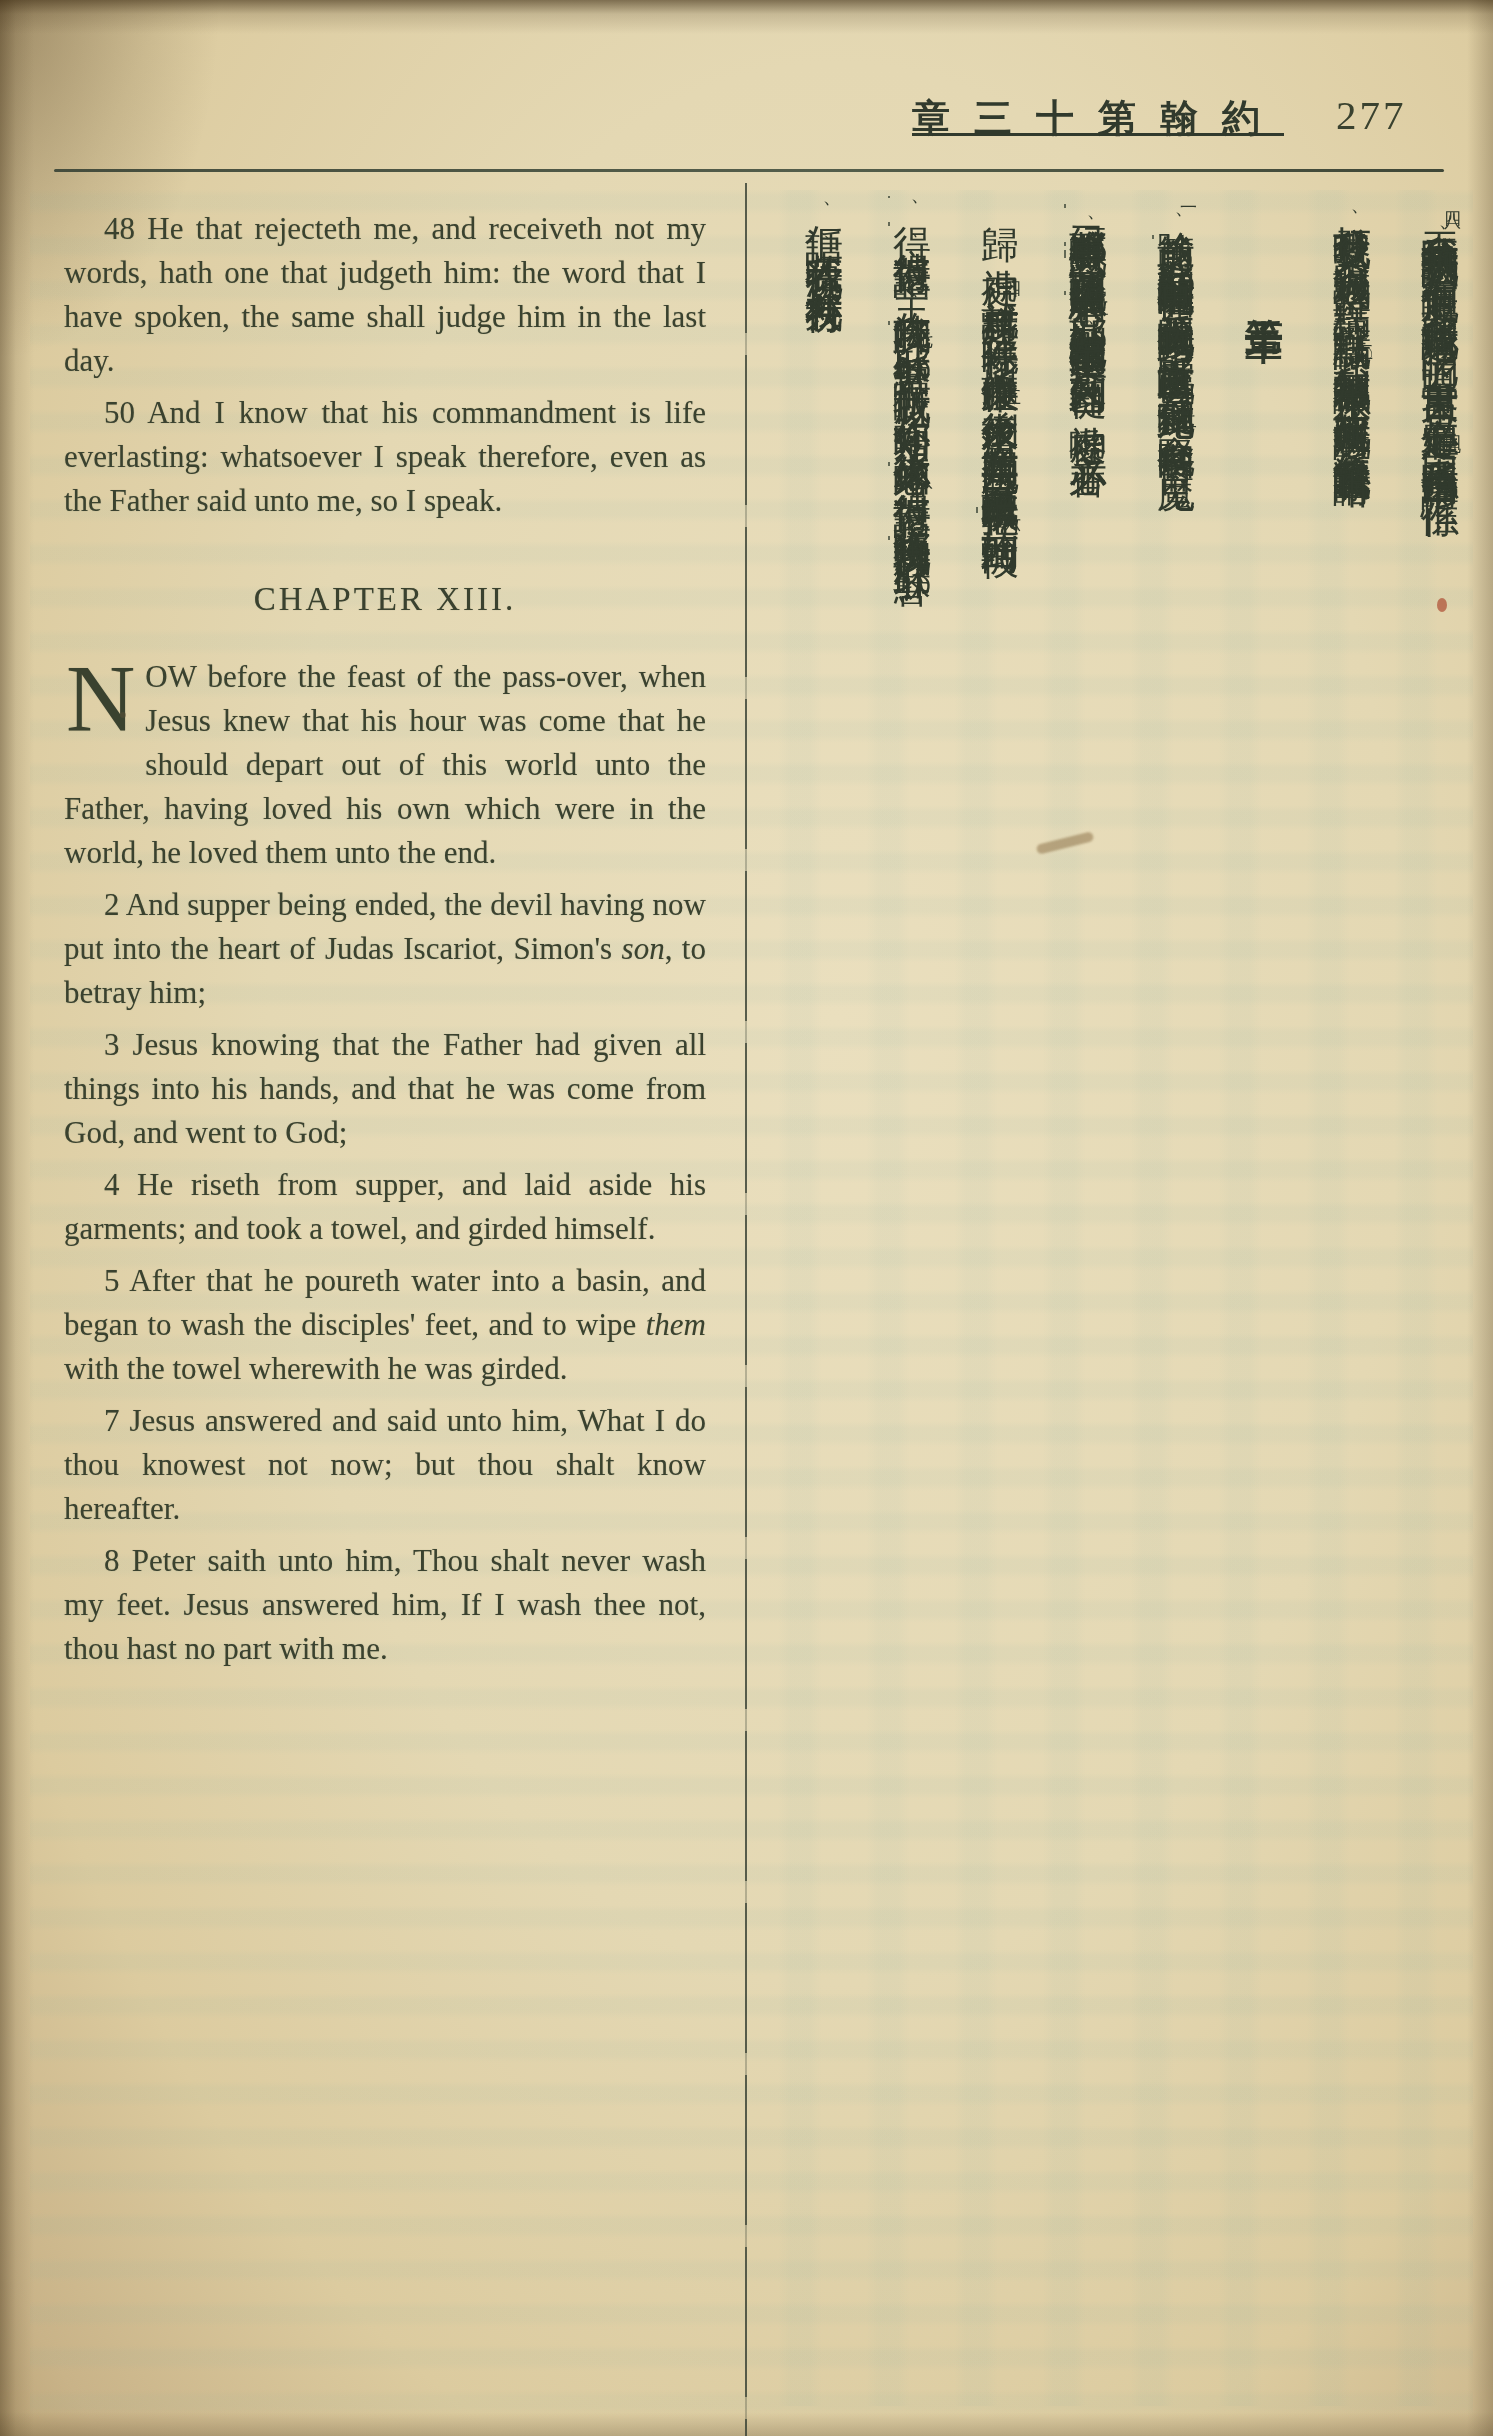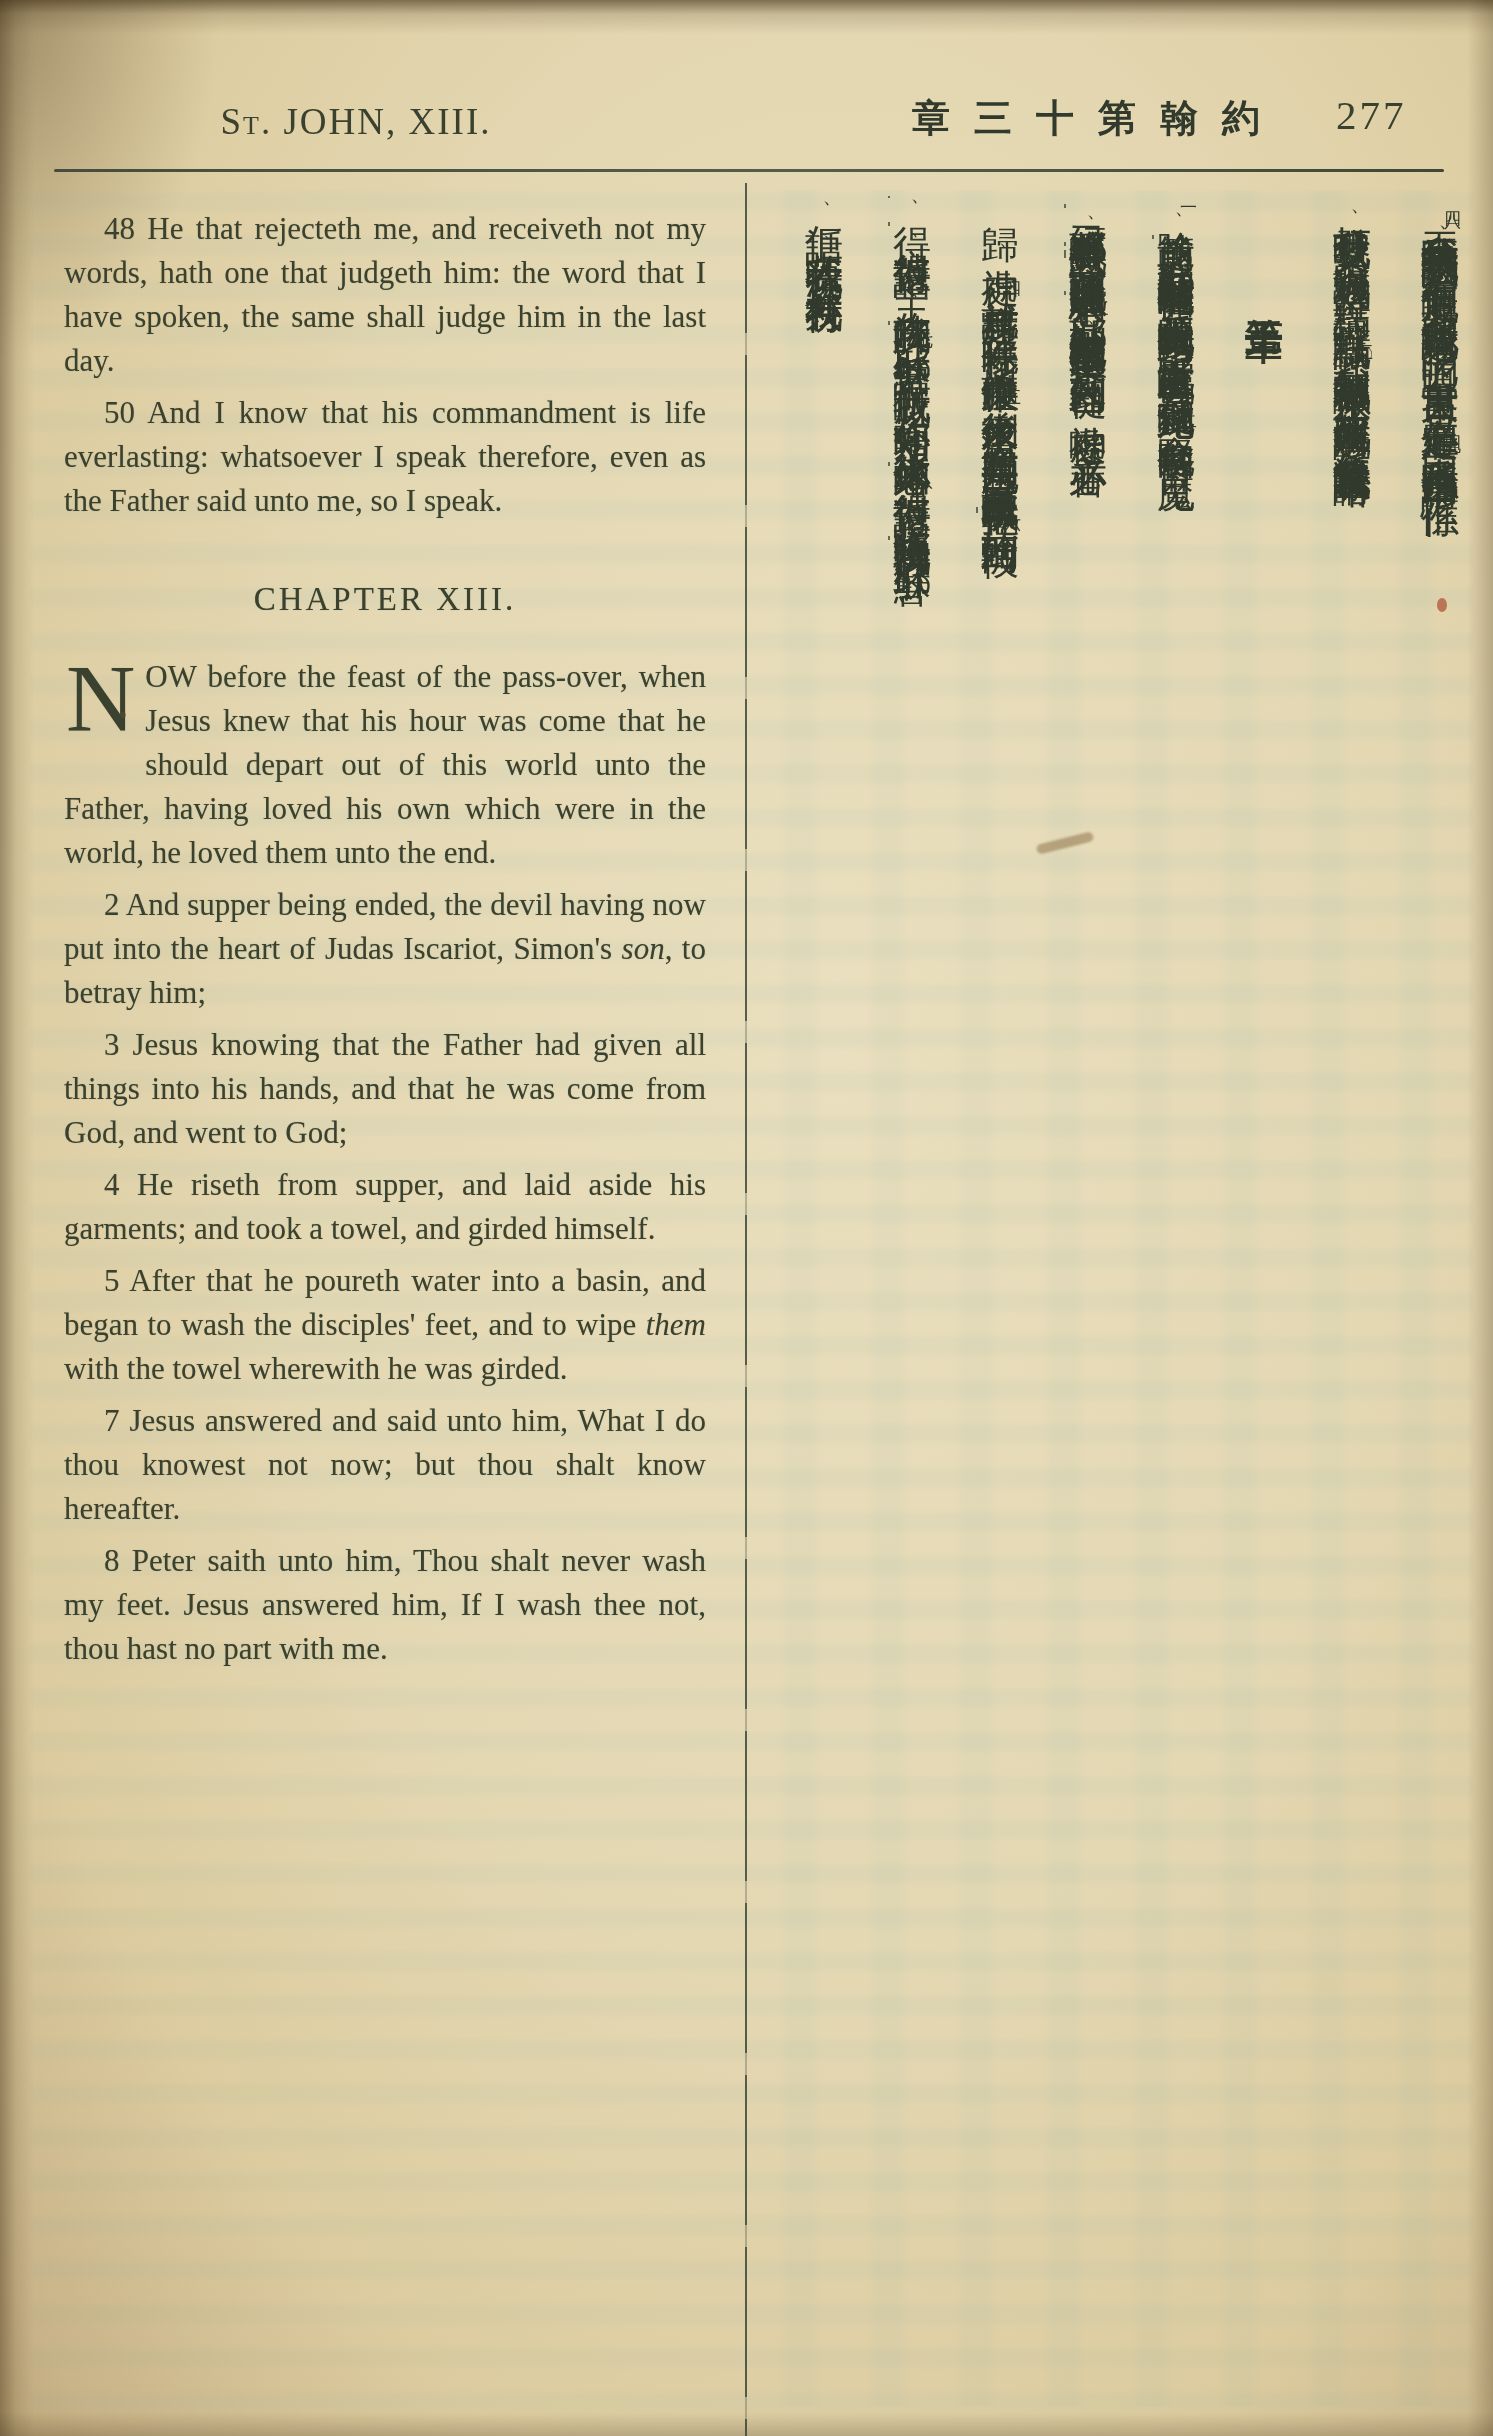--- a/index.html
+++ b/index.html
@@ -21,21 +21,21 @@
   
   .bleed-h{position:absolute;inset:180px 20px 20px 30px;pointer-events:none;opacity:.55;
     background:repeating-linear-gradient(180deg, rgba(116,168,160,0) 0 9px, rgba(116,168,160,.11) 16px 27px, rgba(116,168,160,0) 35px 44px);}
   .bleed-v{position:absolute;top:190px;bottom:30px;left:752px;right:28px;pointer-events:none;opacity:.5;
     background:repeating-linear-gradient(90deg, rgba(116,168,160,0) 0 26px, rgba(116,168,160,.10) 38px 58px, rgba(116,168,160,0) 70px 88px);}
 
   
   .hdr-left{position:absolute;top:103px;left:56px;width:600px;text-align:center;
     font-size:37px;line-height:1;font-variant:small-caps;letter-spacing:2px;color:var(--ink);}
   .hdr-cn{position:absolute;top:99px;left:912px;white-space:nowrap;
-    font-size:38px;line-height:1;letter-spacing:24px;font-weight:600;color:var(--ink-cjk);}
+    font-size:38px;line-height:1;letter-spacing:24px;font-weight:600;color:var(--ink-cjk);text-decoration:underline;}
   .pagenum{position:absolute;top:95px;left:1336px;font-size:41px;line-height:1;
     font-weight:400;letter-spacing:3px;color:var(--ink);}
   .rule{position:absolute;left:54px;top:169px;width:1390px;height:3px;
     background:linear-gradient(90deg,#454d3d,#545e4b 55%,#3f4737);border-radius:2px;}
   .divider{position:absolute;left:745px;top:183px;bottom:0;width:2px;
     background:repeating-linear-gradient(180deg, rgba(62,70,56,.85) 0 150px, rgba(62,70,56,.3) 150px 172px);}
 
   
   .eng{position:absolute;left:56px;top:199px;width:658px;color:var(--ink);
     font-size:31px;line-height:44px;text-align:justify;
@@ -65,21 +65,20 @@
     background:rgba(124,94,52,.45);transform:rotate(-14deg);filter:blur(1px);pointer-events:none;}
 </style>
 </head>
 <body>
 
 <div class="page" style="--ink: #3a422f; --ink-cjk: #313a2d;">
   <div class="edges"></div>
   <div class="bleed-h"></div>
   <div class="bleed-v"></div>
 
-  <div class="hdr-left">St. JOHN, XIII.</div>
   <div class="hdr-cn">章三十第翰約</div>
   <div class="pagenum">277</div>
   <div class="rule"></div>
   <div class="divider"></div>
 
   <section class="eng">
     <div id="verses-a">
         <p class="verse">48 He that rejecteth me, and receiveth not my words, hath one that judgeth him: the word that I have spoken, the same shall judge him in the last day.</p>
         <p class="verse">50 And I know that his commandment is life everlasting: whatsoever I speak therefore, even as the Father said unto me, so I speak.</p>
       </div>

